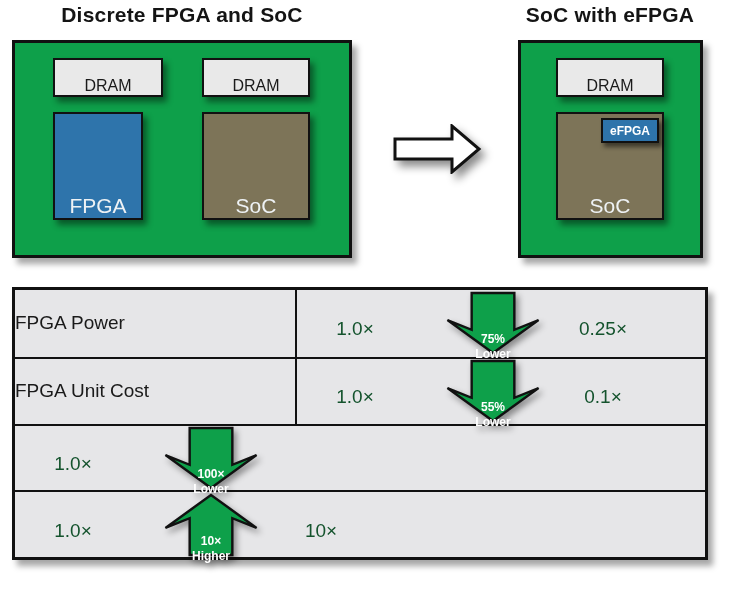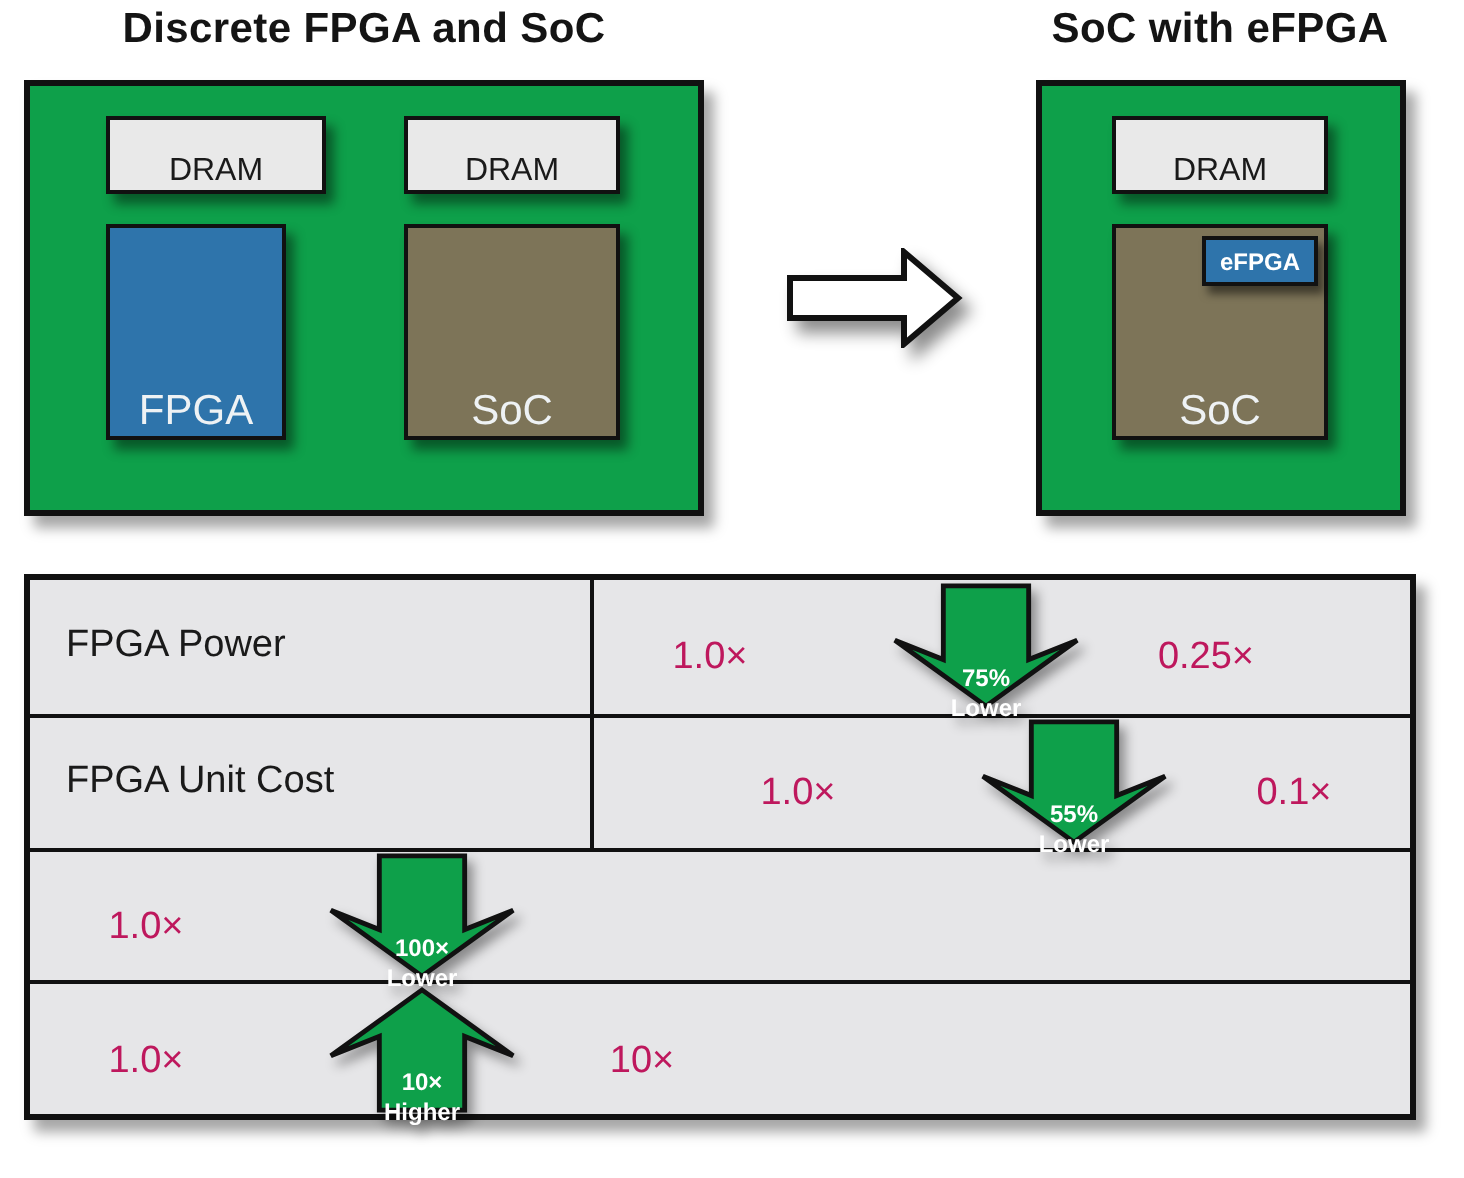--- a/index.html
+++ b/index.html
@@ -52,29 +52,29 @@
     filter:drop-shadow(5px 6px 4px rgba(0,0,0,.45));
   }
 
   .cmp-table{
     position:absolute;left:12px;top:287px;width:696px;height:273px;
     background:var(--table-gray,#e6e6e8);border:3px solid #111;box-sizing:border-box;
     box-shadow:5px 6px 6px rgba(0,0,0,.35);
     display:grid;grid-template-rows:repeat(4,1fr);
   }
   .t-row{display:grid;grid-template-columns:282px 1fr;min-height:0;}
-  .t-row + .t-row{border-top:2.5px solid #111;gap:44px;}
+  .t-row + .t-row{border-top:2.5px solid #111;}
   .t-label{
     border-right:2.5px solid #111;display:flex;align-items:center;
-    padding-left:18px;font-size:19px;color:#1a1a1a;
+    font-size:19px;color:#1a1a1a;
   }
   .t-values{position:relative;}
   .val{
     position:absolute;top:12px;bottom:0;display:flex;align-items:center;justify-content:center;
-    font-size:19px;color:#be185d;
+    font-size:19px;color:#14532d;
   }
   .val-before{left:0;width:116px;}
   .val-after{left:244px;width:124px;}
   .chg-arrow{
     position:absolute;left:146px;top:50%;transform:translateY(-50%);
     width:100px;height:64px;filter:drop-shadow(3px 4px 3px rgba(0,0,0,.4));
   }
   .chg-arrow svg{position:absolute;inset:0;width:100%;height:100%;}
   .chg-arrow polygon{fill:var(--board-green,#0ea04a);stroke:#111;stroke-width:2.5;stroke-linejoin:miter;}
   .chg-text{

